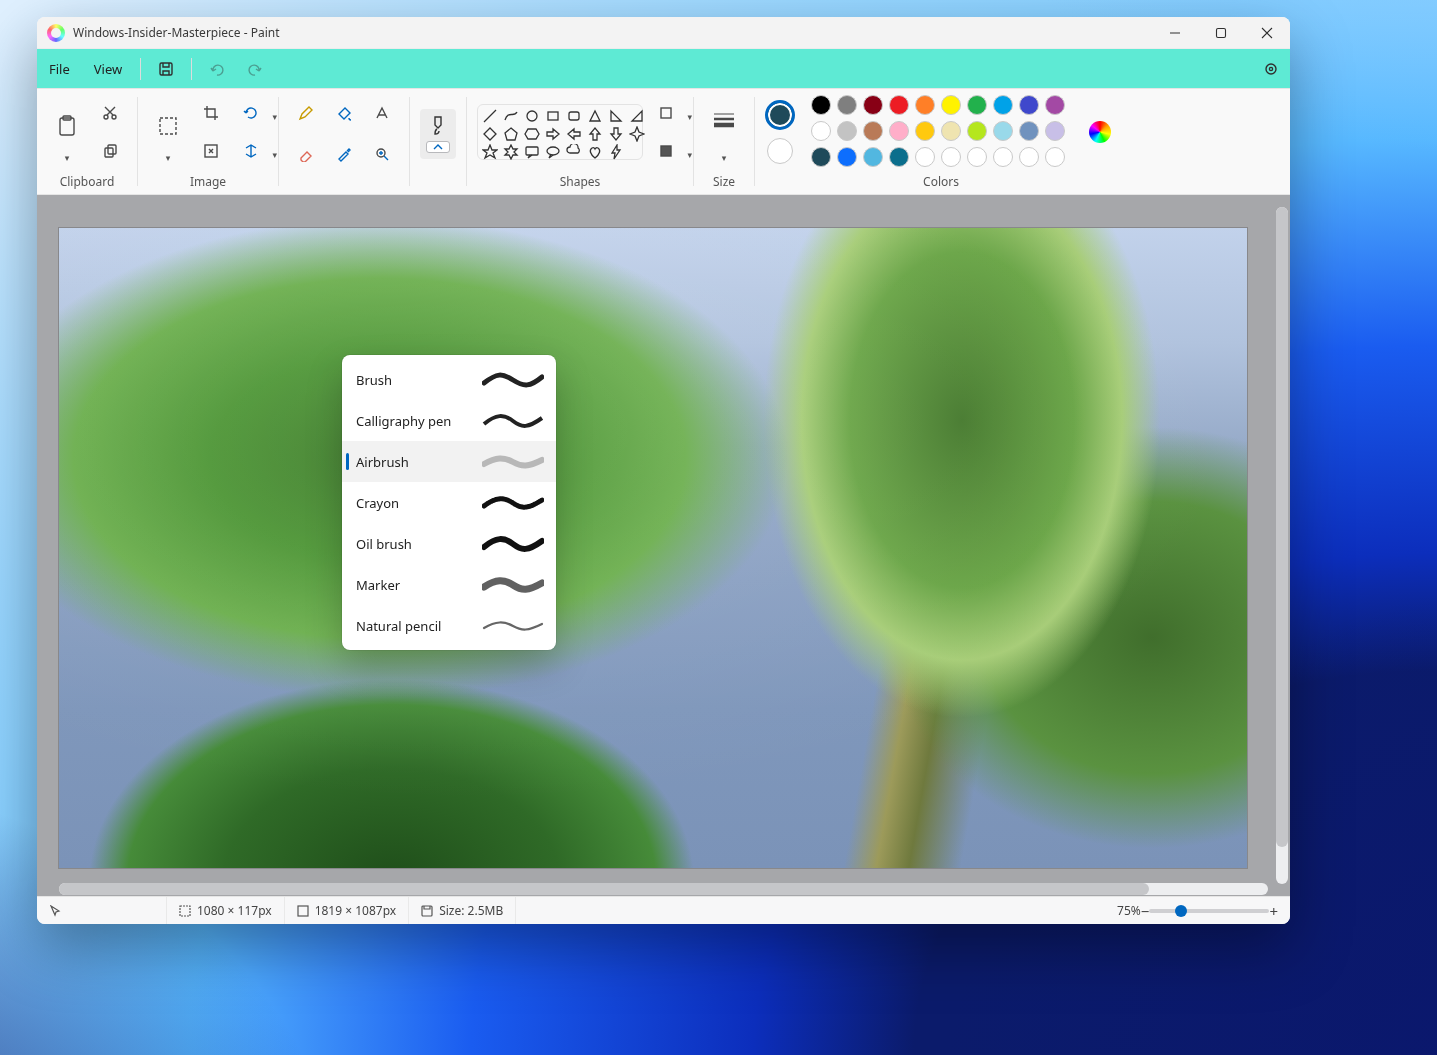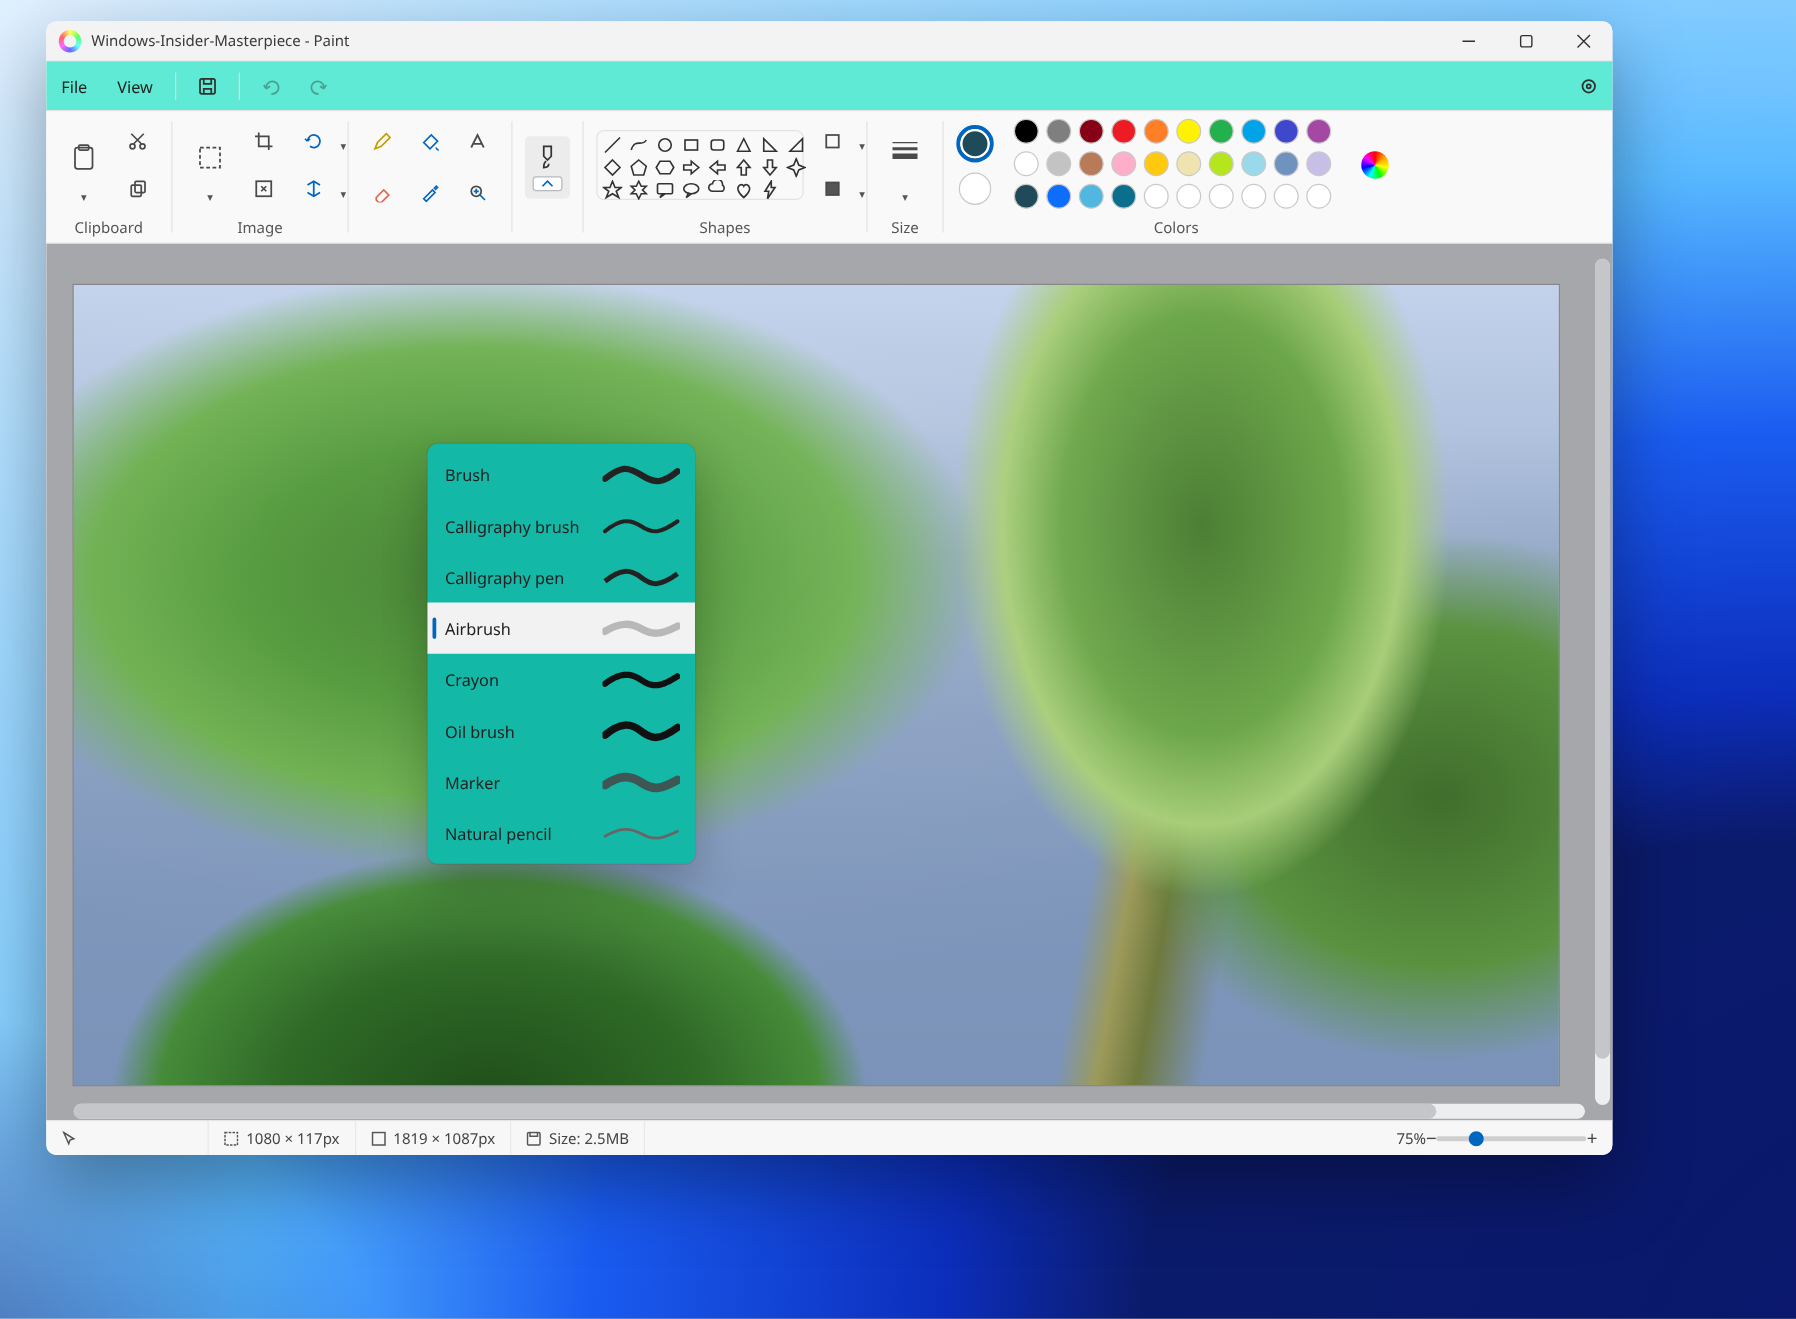--- a/index.html
+++ b/index.html
@@ -97,21 +97,21 @@
   
   .status{height:28px;border-top:1px solid #e5e5e5;background:#f7f7f8;display:flex;align-items:center;font-size:12px;color:#444;}
   .status .cell{display:flex;align-items:center;gap:6px;padding:0 12px;border-right:1px solid #e9e9e9;height:100%;}
   .status svg{stroke:#555;stroke-width:1.2;fill:none;}
   .zoom{margin-left:auto;display:flex;align-items:center;padding:0 12px;}
   .zoom .track{width:120px;height:4px;background:#cfcfd2;border-radius:2px;position:relative;}
   .zoom .track .dot{position:absolute;left:26px;top:-4px;width:12px;height:12px;border-radius:50%;background:#0067c0;}
   
   .popup{
     position:absolute; left:305px; top:160px; width:214px;
-    background:#14b8a6; border-radius:8px; box-shadow:0 16px 36px rgba(0,0,0,.22), 0 0 0 1px rgba(0,0,0,.06);
+    background:#ffffff; border-radius:8px; box-shadow:0 16px 36px rgba(0,0,0,.22), 0 0 0 1px rgba(0,0,0,.06);
     padding:4px 0;
   }
   .popup .row{display:flex;align-items:center;justify-content:space-between;height:41px;padding:0 12px 0 14px;font-size:13px;color:#222;position:relative;}
   .popup .row.selected{background:#f2f2f2;}
   .popup .row.selected::before{content:"";position:absolute;left:4px;top:12px;bottom:12px;width:3px;background:#0067c0;border-radius:2px;}
   .popup .stroke{width:62px;height:18px;display:flex;align-items:center;}
   .popup .stroke svg{width:62px;height:18px;}
 </style>
 </head>
 <body>
@@ -520,28 +520,20 @@
     <div class="popup">
         <div class="row">
           <span>Brush</span>
           <span class="stroke">
             <svg viewBox="0 0 62 18">
               <path d="M2 12 C 15 2, 20 2, 31 9 S 48 16, 60 6" stroke="#222" stroke-width="5" fill="none" stroke-linecap="round"></path>
             </svg>
           </span>
         </div>
         <div class="row">
-          <span>Calligraphy brush</span>
-          <span class="stroke">
-            <svg viewBox="0 0 62 18">
-              <path d="M2 13 C 14 3, 22 3, 31 9 S 46 15, 60 5" stroke="#222" stroke-width="3.2" fill="none" stroke-linecap="round"></path>
-            </svg>
-          </span>
-        </div>
-        <div class="row">
           <span>Calligraphy pen</span>
           <span class="stroke">
             <svg viewBox="0 0 62 18">
               <path d="M2 12 C 14 2, 22 2, 31 9 S 46 16, 60 6" stroke="#222" stroke-width="4" fill="none" stroke-linecap="butt"></path>
             </svg>
           </span>
         </div>
         <div class="row selected">
           <span>Airbrush</span>
           <span class="stroke">

